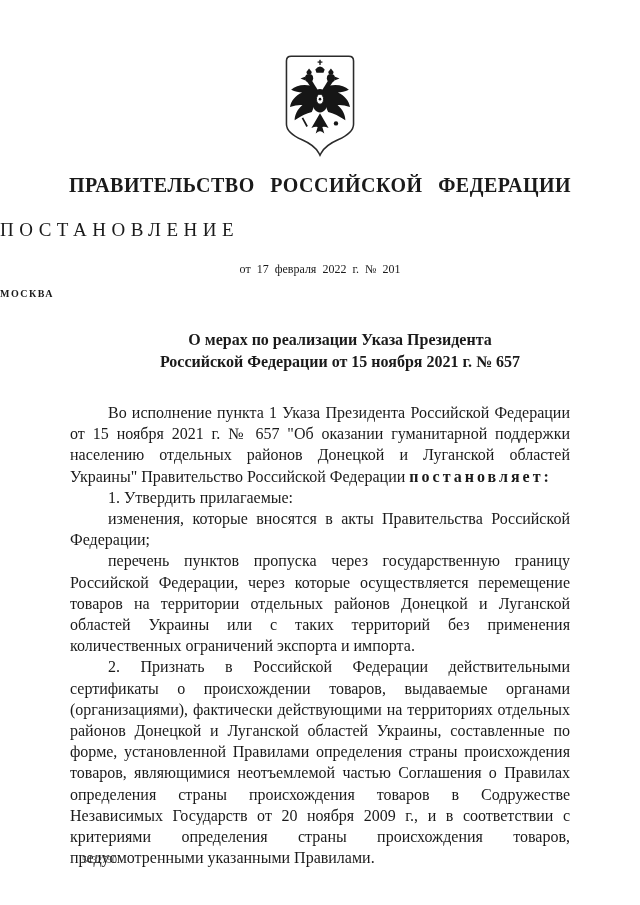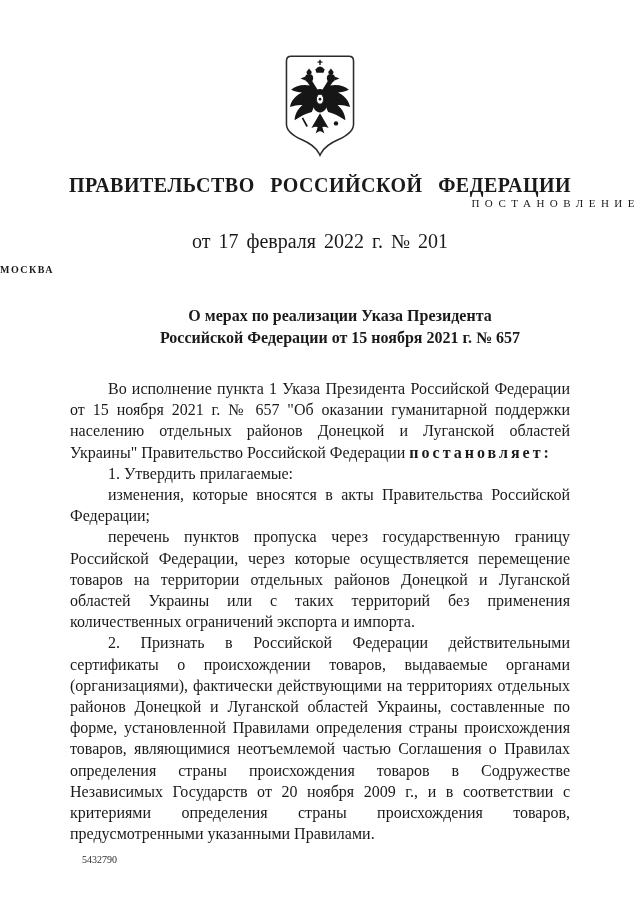--- a/index.html
+++ b/index.html
@@ -25,29 +25,29 @@
   .org-name {
     margin-top: 12px;
     text-align: center;
     font-weight: bold;
     font-size: 20px;
     letter-spacing: 0.5px;
     word-spacing: 10px;
     white-space: nowrap;
   }
   .doc-type {
-    margin-top: 0;
-    text-align: right;
-    font-size: 11px;
+    margin-top: 22px;
+    text-align: left;
+    font-size: 19px;
     letter-spacing: 5.5px;
   }
   .date-line {
     margin-top: 21px;
     text-align: center;
-    font-size: 20px;
+    font-size: 12px;
     word-spacing: 3px;
   }
   .city {
     margin-top: 11px;
     text-align: left;
     font-size: 10px;
     font-weight: bold;
     letter-spacing: 1.5px;
   }
   .title {

